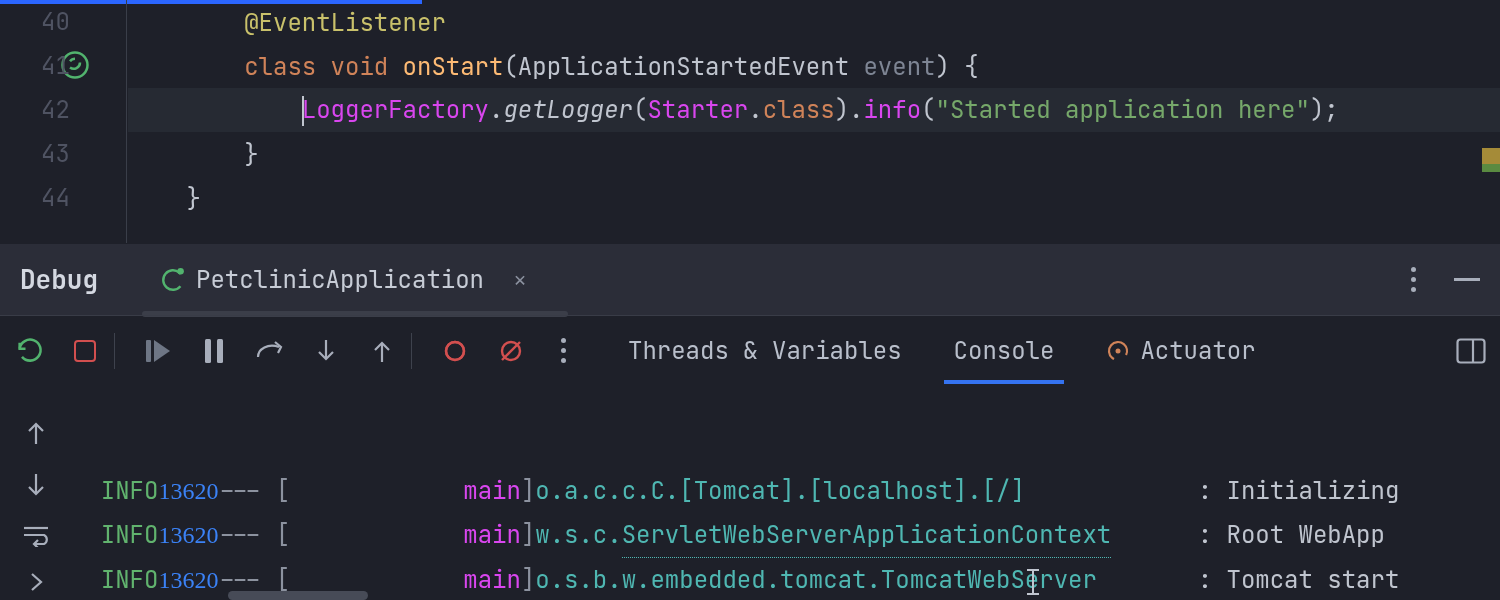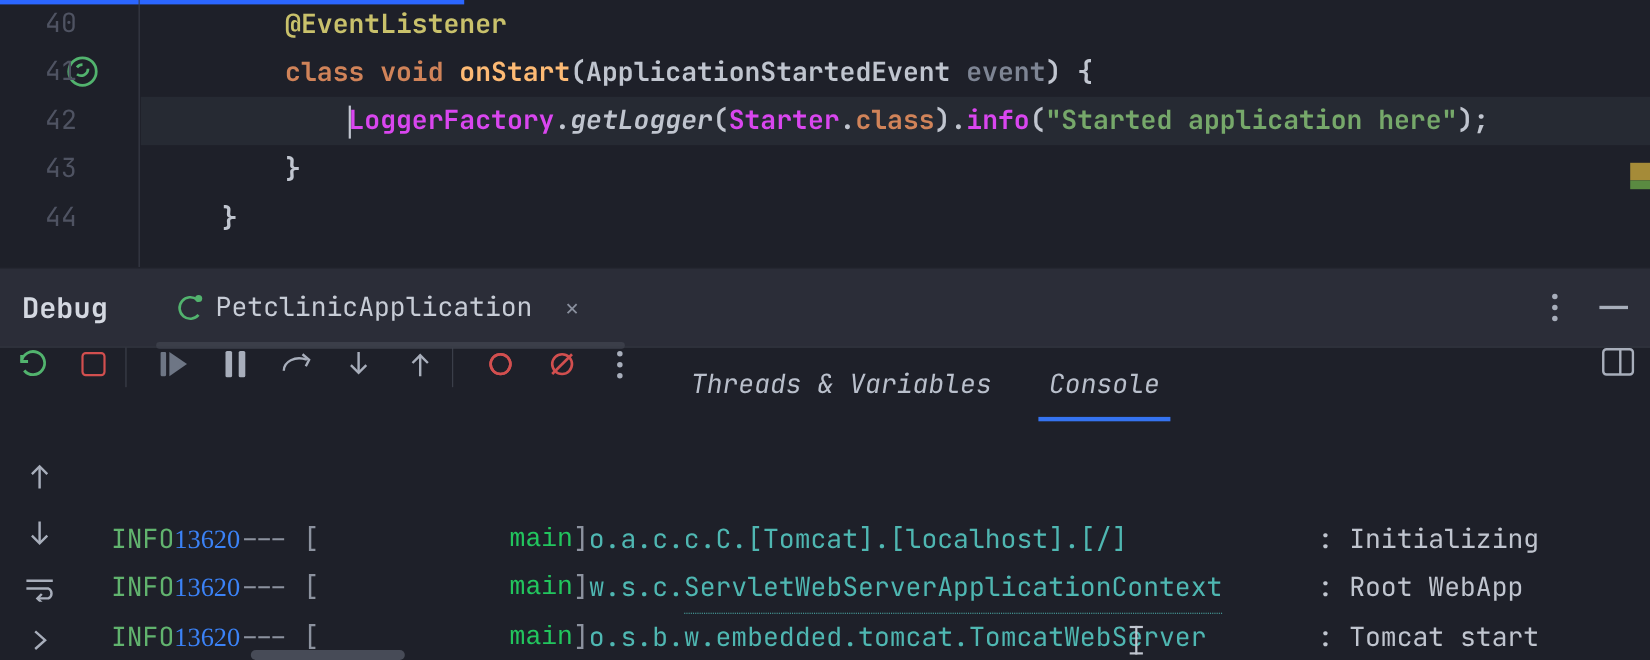--- a/index.html
+++ b/index.html
@@ -30,21 +30,21 @@
   }
   .code-area { position:absolute; left:128px; top:0; right:0; }
   .code-line {
     display:flex; align-items:center; height:44px; font-size:24px;
     position:relative;
   }
   .lineno {
     width:127px; text-align:right; padding-right:58px;
     color:#4f5362; font-size:24px;padding-left:41px;
   }
-  .code { white-space:pre; padding-left:16px;font-weight:bold; }
+  .code { white-space:pre; padding-left:1px; }
   .hl-row { background:#262a33; }
   .cursor {
     display:inline-block; width:2px; height:30px;
     background:#c0c5cf; vertical-align:middle;
     margin-right:-2px;
   }
 
   .c-anno   { color:#c9c16b; }
   .c-kw     { color:#d08359; }
   .c-type   { color:#d08359; }
@@ -91,23 +91,22 @@
   .close-x { color:#8a909e; font-size:20px; margin-left:20px; cursor:pointer; }
   .debug-right { position:absolute; right:20px; display:flex; gap:30px; align-items:center; }
   .kebab { width:22px; display:flex; flex-direction:column; gap:5px; align-items:center; }
   .kebab span { width:5px; height:5px; background:#a8aebb; border-radius:50%; }
   .minimize-icon { width:26px; height:3px; background:#a8aebb; }
 
   
   .tool-row {
     height:70px;
     border-top:1px solid #393c47;
-    display:flex; align-items:flex-start;
-    position:relative;
-    font-style:italic;
+    display:flex; align-items:center;
+    position:relative;
   }
   .tool-group { display:flex; align-items:center; gap:26px; margin-left:14px; }
   .tool-sep { width:1px; height:36px; background:#3e424d; margin:0 14px; }
   .icon-btn { width:30px; height:30px; display:flex; align-items:center; justify-content:center; }
   .stop-square { width:22px; height:22px; border:2.5px solid #d24f4f; border-radius:4px; }
   .pause-bars { display:flex; gap:6px; }
   .pause-bars span { width:6px; height:24px; background:#a8aebb; border-radius:1.5px; }
   .play-tri {
     width:0;height:0;border-top:11px solid transparent;border-bottom:11px solid transparent;
     border-left:16px solid #6e7685;
@@ -141,21 +140,21 @@
   .console-body {
     flex:1; overflow:hidden; font-size:24px; line-height:44px;
     white-space:pre;
     padding-top:0px;
     position:relative;
   }
   .log-line { display:flex; }
   .lvl   { color:#61b36e; }
   .pid   { color:#3b82f6;font-family:Liberation Serif, serif; }
   .sep   { color:#8c929f; }
-  .thr   { color:#22c55e;font-family:Liberation Mono, monospace; }
+  .thr   { color:#d946ef; }
   .pkg   { color:#4fb7b2; }
   .pkg-u { border-bottom:1px dotted #4fb7b2; }
   .msg   { color:#c0c5cf; }
   .colon { color:#c0c5cf; }
 
   .text-caret {
     position:absolute;
     width:2px; height:26px; background:#c0c5cf;
     pointer-events:none;
   }
@@ -290,20 +289,27 @@
     <div class="kebab" style="flex-direction:column">
         <span></span>
         <span></span>
         <span></span>
       </div>
   </div>
 
   <div class="right-tabs">
     <div class="tab"><span>Threads &amp; Variables</span></div>
     <div class="tab active"><span>Console</span></div>
+    <div class="tab actuator">
+      <svg width="24" height="24" viewBox="0 0 24 24" class="actuator-ico">
+        <circle cx="12" cy="12" r="9" fill="none" stroke="#d08359" stroke-width="2.2" stroke-dasharray="40 14" transform="rotate(130 12 12)"></circle>
+        <circle cx="12" cy="12" r="2.5" fill="#d08359"></circle>
+      </svg>
+      <span>Actuator</span>
+    </div>
   </div>
 
   <svg class="layout-icon" width="30" height="26" viewBox="0 0 30 26">
     <rect x="1.5" y="1.5" width="27" height="23" rx="3" fill="none" stroke="#a8aebb" stroke-width="2.2"></rect>
     <line x1="17" y1="2" x2="17" y2="24" stroke="#a8aebb" stroke-width="2.2"></line>
   </svg>
 </div>
 
 <div class="console">
   <div class="console-left">

